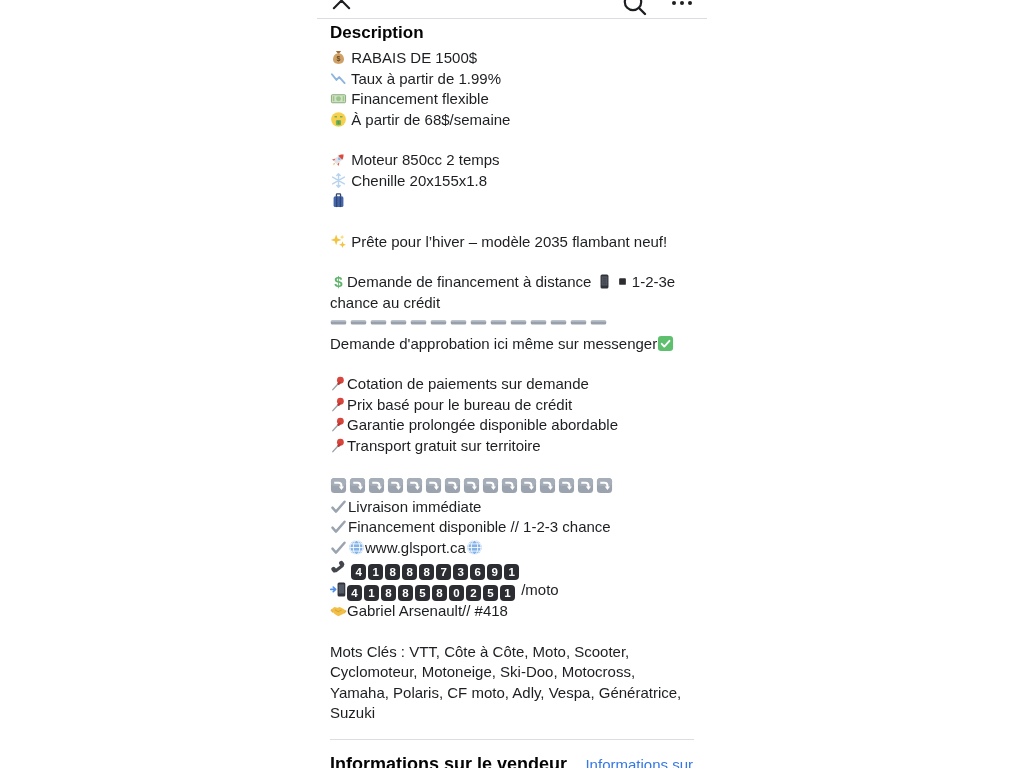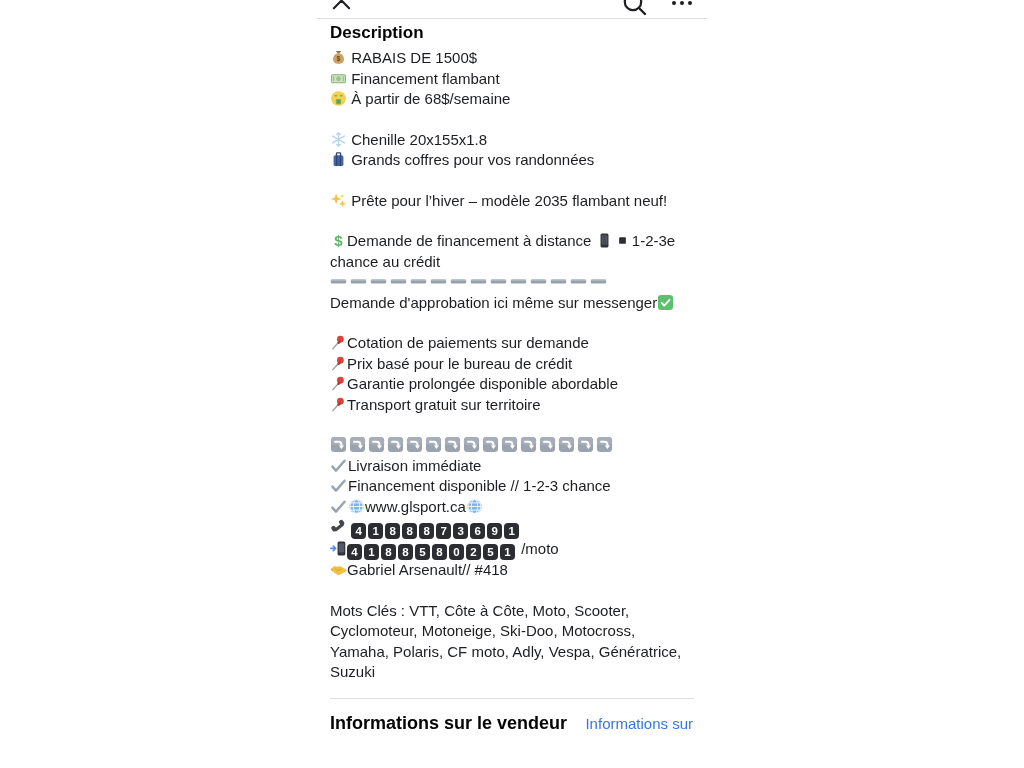--- a/index.html
+++ b/index.html
@@ -86,45 +86,57 @@
 
     <h2 class="desc-heading">Description</h2>
 
     <div class="body">
         <div class="para">
           <div class="line"><span class="emoji e-money-bag" aria-label="💰"><svg viewBox="0 0 18 18">
                 <path d="M6.2 2.2h5.6L9.6 5H8.4z" fill="#9c6f3f"></path>
                 <path d="M9 4.5C5.6 4.5 3.2 7.6 3.2 10.9c0 3 2.3 4.9 5.8 4.9s5.8-1.9 5.8-4.9C14.8 7.6 12.4 4.5 9 4.5z" fill="#cfa166"></path>
                 <text x="9" y="13.2" text-anchor="middle" font-size="7.5" font-weight="bold" fill="#6b4a22">$</text>
               </svg></span><span> RABAIS DE 1500$</span></div>
+          <div class="line"><span class="emoji e-chart-decreasing" aria-label="📉"><svg viewBox="0 0 18 18">
+                <polyline points="2,4.5 6.8,10.5 9.8,7.5 15.5,13.8" fill="none" stroke="#8fb4dd" stroke-width="2" stroke-linecap="round" stroke-linejoin="round"></polyline>
+              </svg></span><span> Taux à partir de 1.99%</span></div>
           <div class="line"><span class="emoji e-dollar-banknote" aria-label="💵"><svg viewBox="0 0 18 18">
                 <rect x="1.5" y="5" width="15" height="8.5" rx="1" fill="#cfe3c2" stroke="#86a878" stroke-width="1"></rect>
                 <circle cx="9" cy="9.2" r="2.6" fill="#9ec48d"></circle>
                 <rect x="3" y="6.5" width="1.6" height="5.4" fill="#9ec48d"></rect>
                 <rect x="13.4" y="6.5" width="1.6" height="5.4" fill="#9ec48d"></rect>
-              </svg></span><span> Financement flambant</span></div>
+              </svg></span><span> Financement flexible</span></div>
           <div class="line"><span class="emoji e-money-mouth-face" aria-label="🤑"><svg viewBox="0 0 18 18">
                 <circle cx="9" cy="9" r="7.8" fill="#f7d14d"></circle>
                 <path d="M4.8 6.2h2.6M10.6 6.2h2.6" stroke="#74b35b" stroke-width="1.6"></path>
                 <rect x="6.3" y="9.6" width="5.4" height="5.6" rx="1.2" fill="#74b35b"></rect>
                 <text x="9" y="14" text-anchor="middle" font-size="4.5" fill="#4e8040">$</text>
               </svg></span><span> À partir de 68$/semaine</span></div>
         </div>
         <div class="para">
+          <div class="line"><span class="emoji e-rocket" aria-label="🚀"><svg viewBox="0 0 18 18">
+                <g transform="rotate(45 9 9)">
+                  <path d="M9 1.5C11 3.5 12 6 12 8.8c0 2.2-.6 4-1.5 5.2h-3C6.6 12.8 6 11 6 8.8 6 6 7 3.5 9 1.5z" fill="#dfe3e8"></path>
+                  <path d="M9 1.5C11 3.5 11.8 5 12 6.5H6C6.2 5 7 3.5 9 1.5z" fill="#e0493a"></path>
+                  <circle cx="9" cy="7.8" r="1.4" fill="#8ab4e8"></circle>
+                  <path d="M6 10.5 4.2 14l2.4-.8zM12 10.5 13.8 14l-2.4-.8z" fill="#e0493a"></path>
+                  <path d="M9 14l1 3-1-.8-1 .8z" fill="#f6a23b"></path>
+                </g>
+              </svg></span><span> Moteur 850cc 2 temps</span></div>
           <div class="line"><span class="emoji e-snowflake" aria-label="❄️"><svg viewBox="0 0 18 18">
                 <g stroke="#b8d4ee" stroke-width="1.5" stroke-linecap="round">
                   <path d="M9 1.8v14.4M2.8 5.4l12.4 7.2M15.2 5.4L2.8 12.6M9 1.8L7.2 3.6M9 1.8l1.8 1.8M9 16.2l-1.8-1.8M9 16.2l1.8-1.8"></path>
                 </g>
               </svg></span><span> Chenille 20x155x1.8</span></div>
           <div class="line"><span class="emoji e-luggage" aria-label="🧳"><svg viewBox="0 0 18 18">
                 <path d="M6.8 4.5V2.8c0-.5.4-.8.8-.8h2.8c.4 0 .8.3.8.8v1.7" fill="none" stroke="#2f4470" stroke-width="1.4"></path>
                 <rect x="3.8" y="4.5" width="10.4" height="11.5" rx="1.8" fill="#4464a8"></rect>
                 <rect x="6.4" y="4.5" width="1.3" height="11.5" fill="#2f4470"></rect>
                 <rect x="10.3" y="4.5" width="1.3" height="11.5" fill="#2f4470"></rect>
-              </svg></span><span> Grands coffres pour vos randonnées</span></div>
+              </svg></span></div>
         </div>
         <div class="para">
           <div class="line"><span class="emoji e-sparkles" aria-label="✨"><svg viewBox="0 0 18 18">
                 <path d="M6.5 1.5 8 5.8l4.3 1.5L8 8.8 6.5 13 5 8.8.8 7.3 5 5.8z" fill="#f5c344"></path>
                 <path d="M13.2 8.8l1 2.6 2.6 1-2.6 1-1 2.6-1-2.6-2.6-1 2.6-1z" fill="#f5c344"></path>
                 <path d="M12.8 1.8l.7 1.8 1.8.7-1.8.7-.7 1.8-.7-1.8-1.8-.7 1.8-.7z" fill="#f8d76d"></path>
               </svg></span><span> Prête pour l’hiver – modèle 2035 flambant neuf!</span></div>
         </div>
         <div class="para">
           <div class="line"><span class="emoji e-heavy-dollar-sign" aria-label="💲"><svg viewBox="0 0 18 18">

